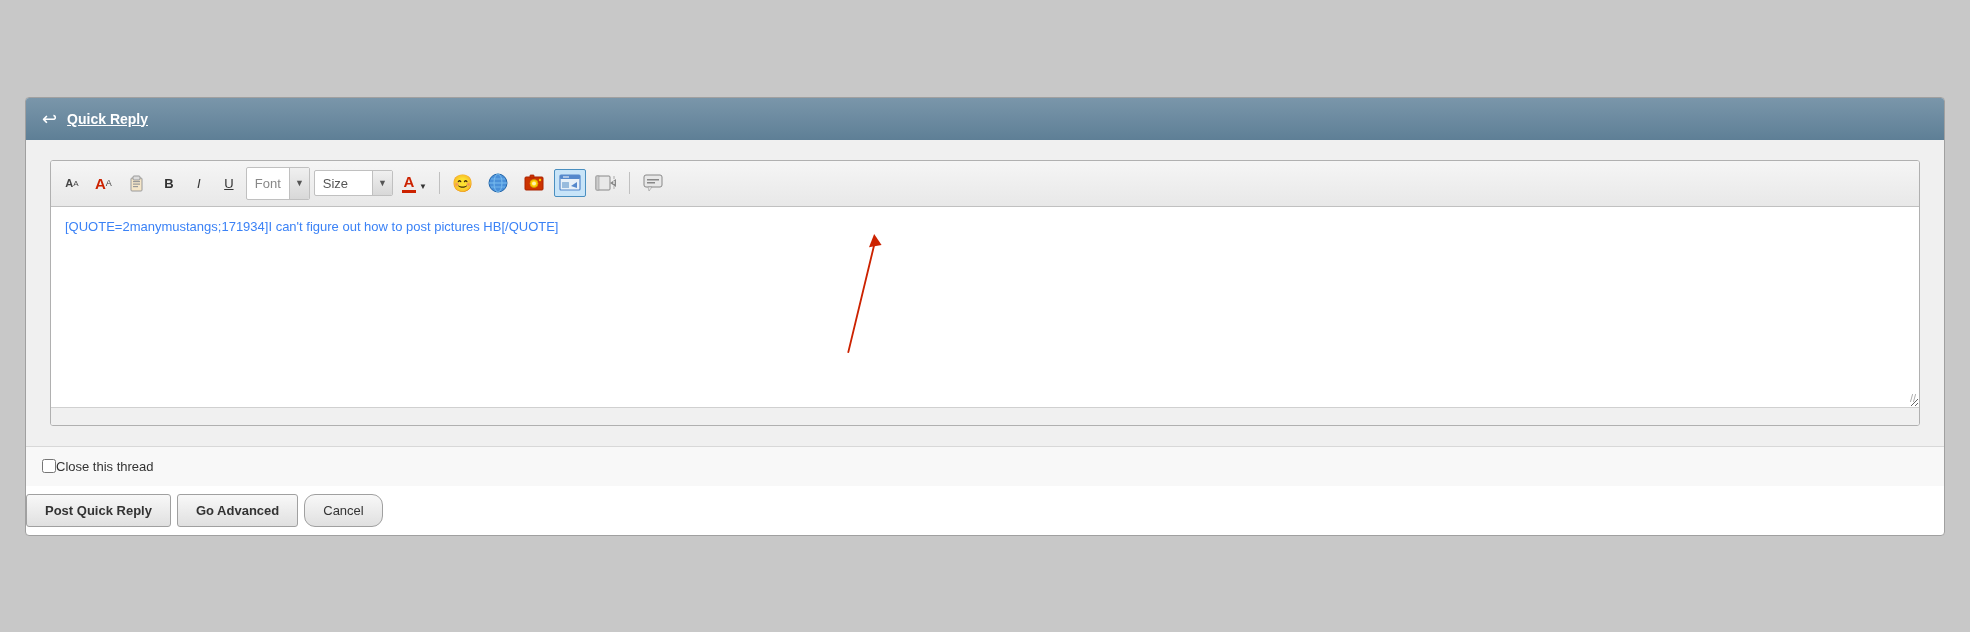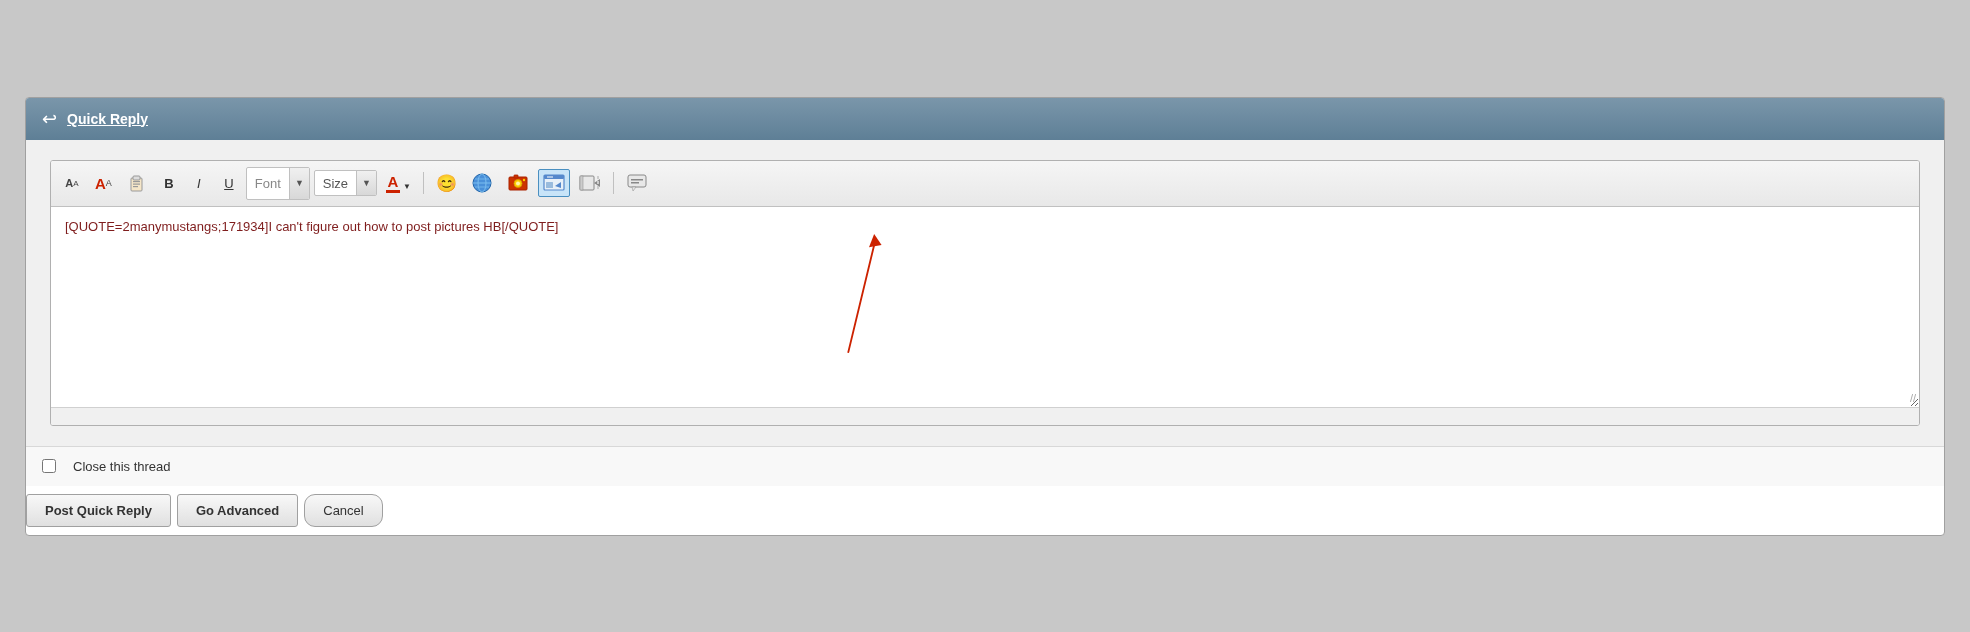--- a/index.html
+++ b/index.html
@@ -108,20 +108,21 @@
       color: #555;
     }
     .size-select-wrapper {
       display: flex;
       align-items: center;
       border: 1px solid #c0c0c0;
       border-radius: 2px;
       background: white;
       height: 26px;
       overflow: hidden;
+      gap: 16px;
     }
     .size-select-label {
       padding: 0 8px;
       color: #555;
       font-size: 13px;
     }
     .size-select-arrow {
       background: linear-gradient(to bottom, #f0f0f0, #d8d8d8);
       border-left: 1px solid #c0c0c0;
       padding: 0 5px;
@@ -167,21 +168,21 @@
       min-height: 200px;
     }
     .reply-textarea {
       width: 100%;
       min-height: 200px;
       border: none;
       outline: none;
       padding: 12px 14px;
       font-family: Arial, sans-serif;
       font-size: 13px;
-      color: #7f1d1d;
+      color: #3b82f6;
       resize: vertical;
       display: block;
     }
     .resize-handle {
       position: absolute;
       bottom: 3px;
       right: 3px;
       color: #aaa;
       font-size: 11px;
       pointer-events: none;
@@ -194,21 +195,21 @@
     .qr-footer {
       padding: 12px 16px;
       background: #f8f8f8;
       border-top: 1px solid #d8d8d8;
       display: flex;
       align-items: center;
     }
     .close-thread-label {
       display: flex;
       align-items: center;
-      gap: 17px;
+      gap: 0;
       cursor: pointer;
       font-size: 13px;
       color: #333;
     }
     .close-thread-checkbox {
       width: 14px;
       height: 14px;
       cursor: pointer;
     }
     .qr-actions {

